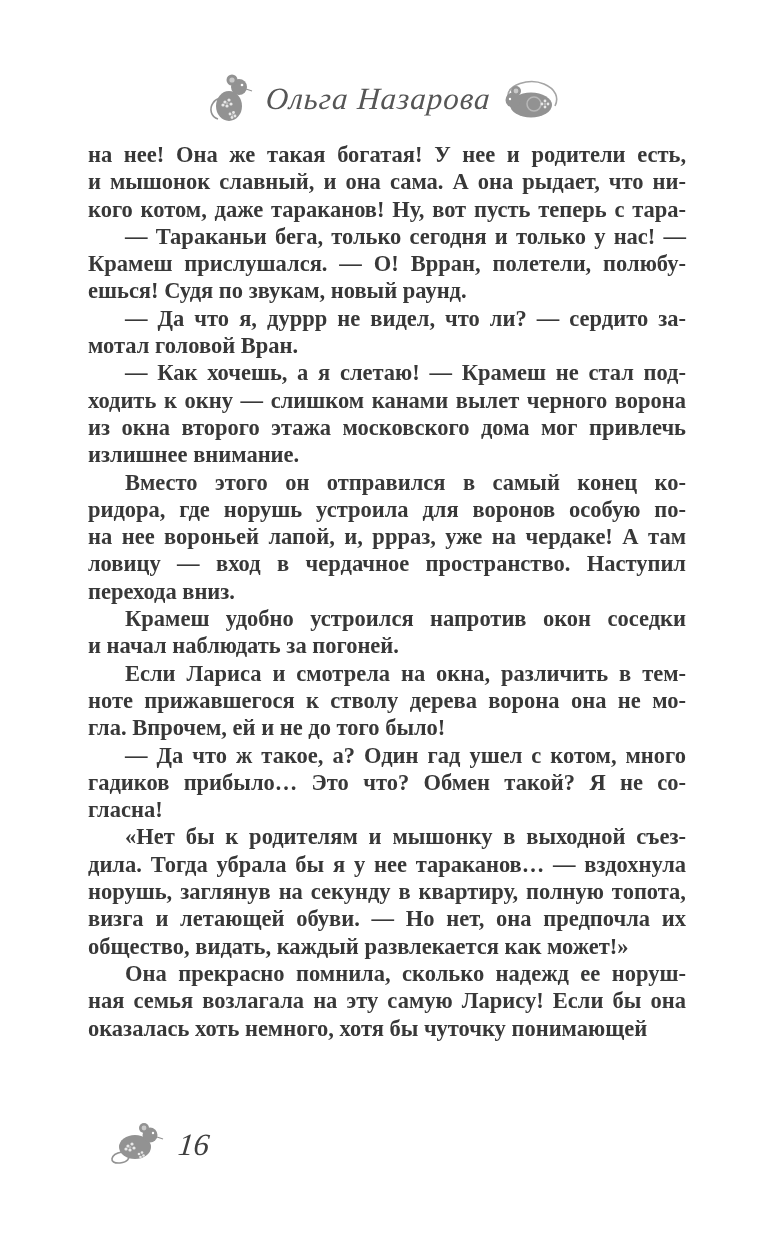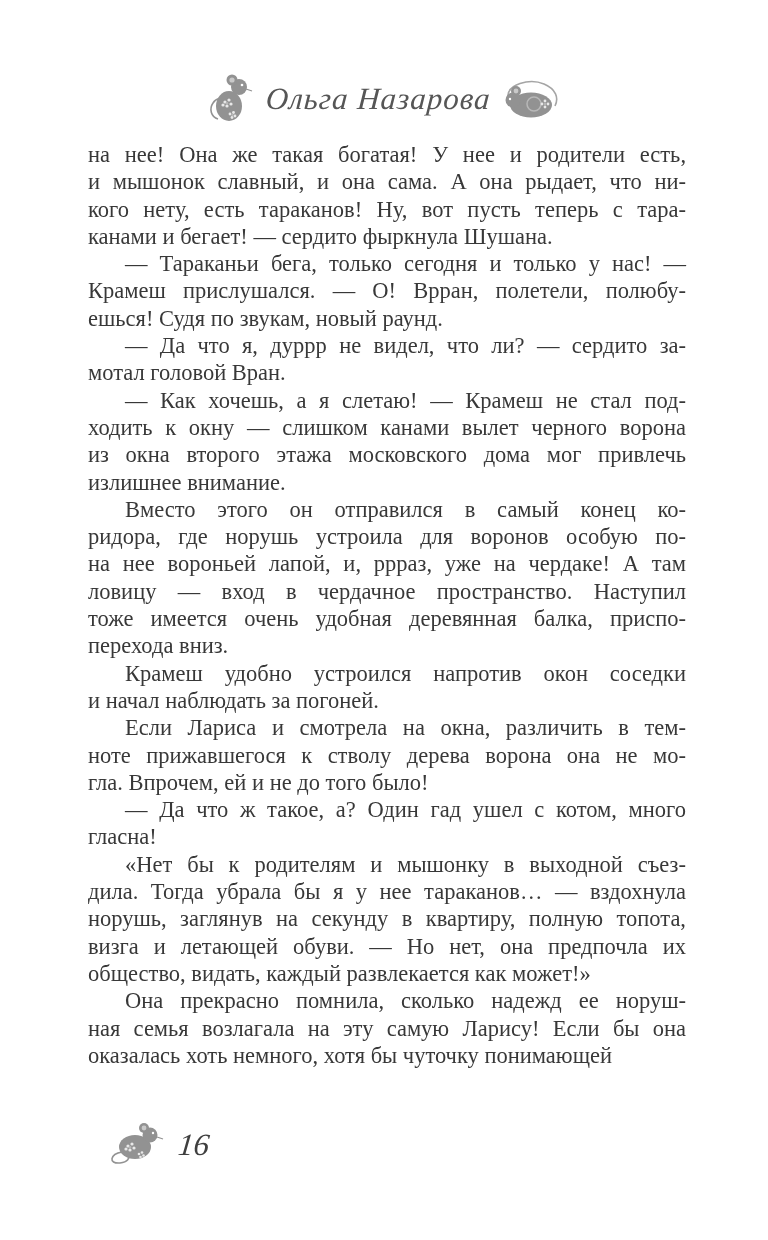--- a/index.html
+++ b/index.html
@@ -45,20 +45,21 @@
     top: 141px;
     width: 598px;
   }
   .para { margin: 0; padding: 0; }
   .line {
     font-size: 22.5px;
     line-height: 27.3px;
     text-align: justify;
     text-align-last: justify;
     white-space: normal;
+    font-weight: bold;
   }
   .line.last { text-align-last: left; }
   .para.indent .line:first-child { text-indent: 37px; }
 
   
   .footer {
     position: absolute;
     left: 108px;
     top: 1122px;
     display: flex;
@@ -124,22 +125,21 @@
           <circle cx="45" cy="26" r="1.2" fill="#b8b8b8"></circle>
         </g>
       </svg>
     </span>
   </div>
 
   <div class="text-block">
       <div class="para">
         <div class="line">на нее! Она же такая богатая! У нее и родители есть,</div>
         <div class="line">и мышонок славный, и она сама. А она рыдает, что ни-</div>
-        <div class="line">кого нету, есть тараканов! Ну, вот пусть теперь с тара-</div>
-        <div class="line last">канами и бегает! — сердито фыркнула Шушана.</div>
+        <div class="line">кого котом, даже тараканов! Ну, вот пусть теперь с тара-</div>
       </div>
       <div class="para indent">
         <div class="line">— Тараканьи бега, только сегодня и только у нас! —</div>
         <div class="line">Крамеш прислушался. — О! Врран, полетели, полюбу-</div>
         <div class="line last">ешься! Судя по звукам, новый раунд.</div>
       </div>
       <div class="para indent">
         <div class="line">— Да что я, дуррр не видел, что ли? — сердито за-</div>
         <div class="line last">мотал головой Вран.</div>
       </div>
@@ -147,34 +147,34 @@
         <div class="line">— Как хочешь, а я слетаю! — Крамеш не стал под-</div>
         <div class="line">ходить к окну — слишком канами вылет черного ворона</div>
         <div class="line">из окна второго этажа московского дома мог привлечь</div>
         <div class="line last">излишнее внимание.</div>
       </div>
       <div class="para indent">
         <div class="line">Вместо этого он отправился в самый конец ко-</div>
         <div class="line">ридора, где норушь устроила для воронов особую по-</div>
         <div class="line">на нее вороньей лапой, и, ррраз, уже на чердаке! А там</div>
         <div class="line">ловицу — вход в чердачное пространство. Наступил</div>
-        <div class="line">тоже имеется очень удобная деревянная балка, приспо-</div>
         <div class="line last">перехода вниз.</div>
       </div>
       <div class="para indent">
         <div class="line">Крамеш удобно устроился напротив окон соседки</div>
         <div class="line last">и начал наблюдать за погоней.</div>
       </div>
       <div class="para indent">
         <div class="line">Если Лариса и смотрела на окна, различить в тем-</div>
         <div class="line">ноте прижавшегося к стволу дерева ворона она не мо-</div>
         <div class="line last">гла. Впрочем, ей и не до того было!</div>
       </div>
       <div class="para indent">
         <div class="line">— Да что ж такое, а? Один гад ушел с котом, много</div>
+        <div class="line">гадиков прибыло… Это что? Обмен такой? Я не со-</div>
         <div class="line last">гласна!</div>
       </div>
       <div class="para indent">
         <div class="line">«Нет бы к родителям и мышонку в выходной съез-</div>
         <div class="line">дила. Тогда убрала бы я у нее тараканов… — вздохнула</div>
         <div class="line">норушь, заглянув на секунду в квартиру, полную топота,</div>
         <div class="line">визга и летающей обуви. — Но нет, она предпочла их</div>
         <div class="line last">общество, видать, каждый развлекается как может!»</div>
       </div>
       <div class="para indent">

